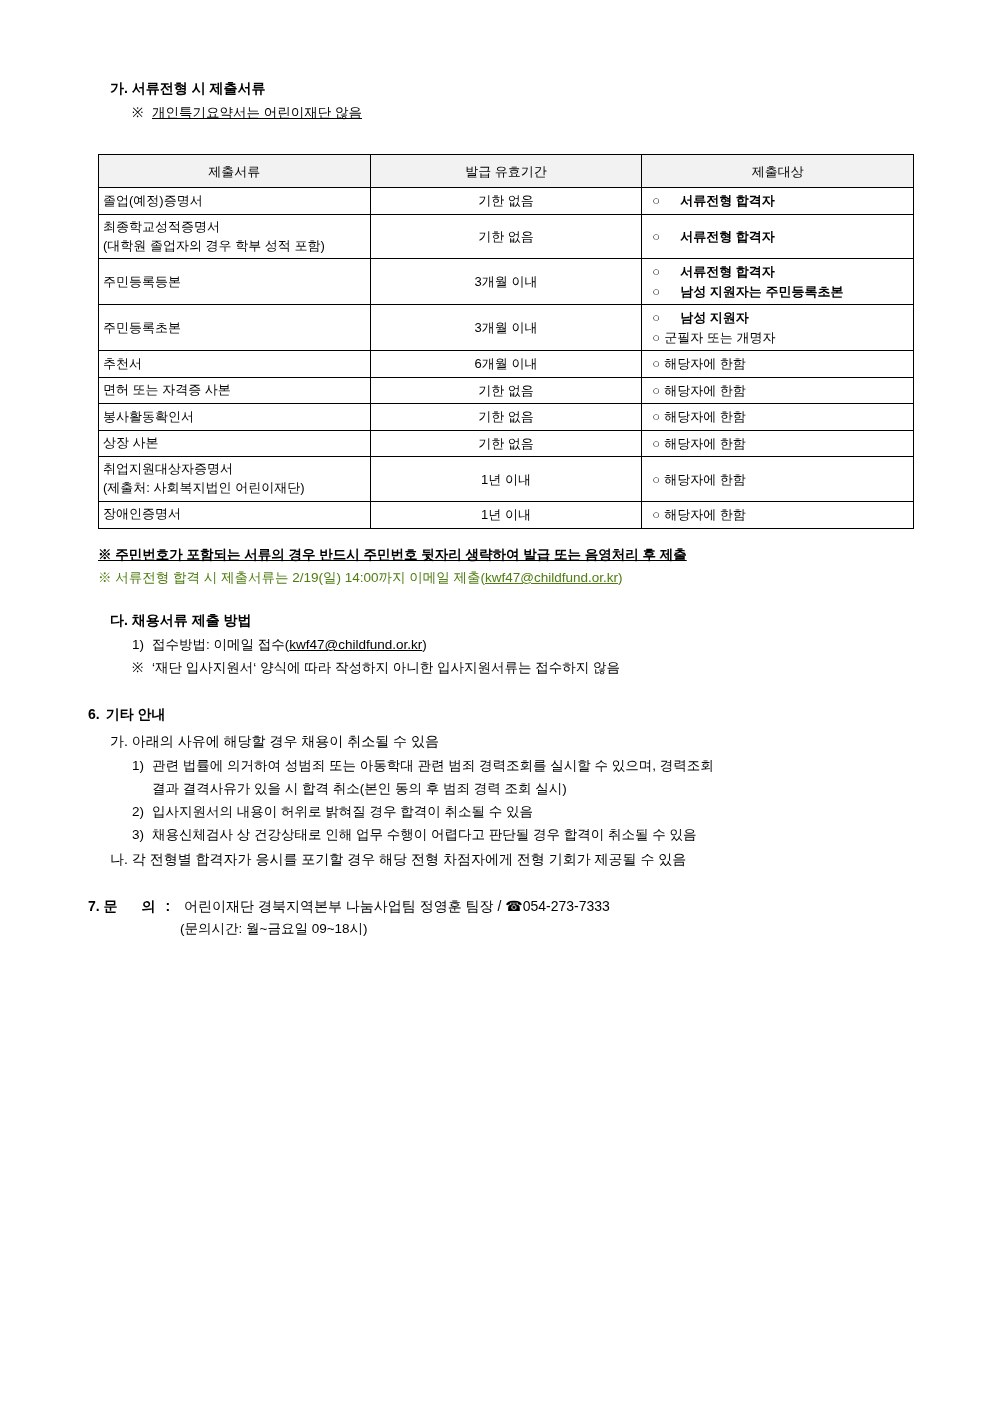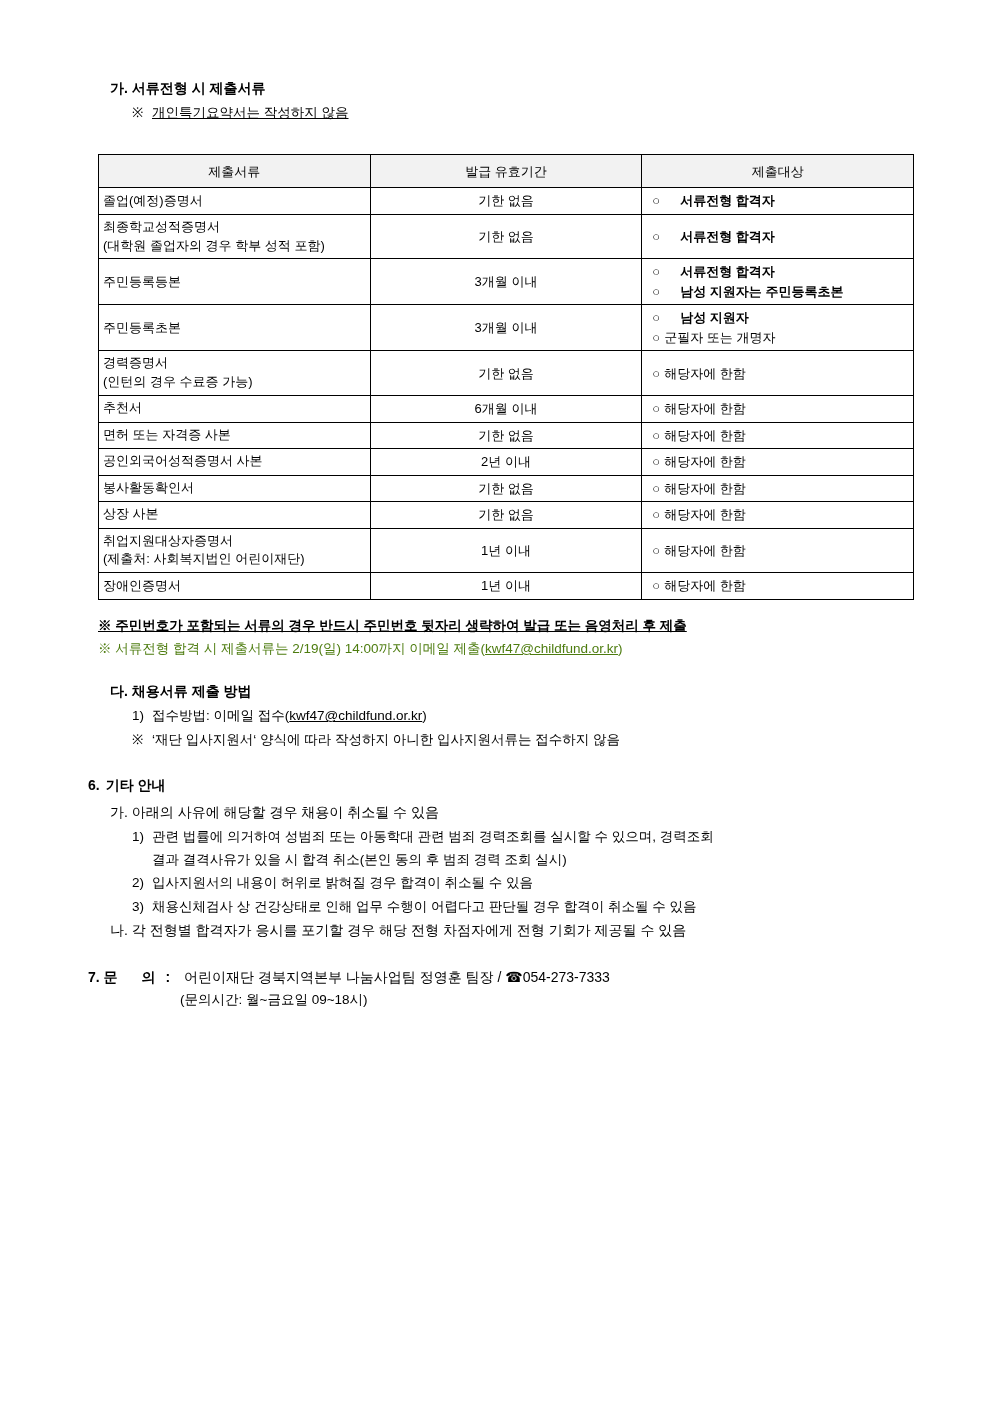--- a/index.html
+++ b/index.html
@@ -102,21 +102,21 @@
 </style>
 </head>
 <body>
 
 <div class="page">
 
 
   <div class="lvl1">가. 서류전형 시 제출서류</div>
 
   <div class="lvl2">
-    <span class="mk-note">※</span><span class="u">개인특기요약서는 작성하지 않음</span>
+    <span class="mk-note">※</span><span class="u">개인특기요약서는 어린이재단 않음</span>
   </div>
 
   <div class="spacer-lg"></div>
 
 
   <table class="docs">
     <thead>
       <tr>
         <th>제출서류</th>
         <th>발급 유효기간</th>
@@ -148,43 +148,29 @@
         </tr>
         <tr>
           <td class="c1">주민등록초본</td>
           <td class="c2">3개월 이내</td>
           <td class="c3">
             <div><span class="circ">○</span><span class="bold">남성 지원자</span></div>
             <div><span class="circ">○</span><span>군필자 또는 개명자</span></div>
           </td>
         </tr>
         <tr>
-          <td class="c1">경력증명서<br>(인턴의 경우 수료증 가능)</td>
-          <td class="c2">기한 없음</td>
-          <td class="c3">
-            <div><span class="circ">○</span><span>해당자에 한함</span></div>
-          </td>
-        </tr>
-        <tr>
           <td class="c1">추천서</td>
           <td class="c2">6개월 이내</td>
           <td class="c3">
             <div><span class="circ">○</span><span>해당자에 한함</span></div>
           </td>
         </tr>
         <tr>
           <td class="c1">면허 또는 자격증 사본</td>
           <td class="c2">기한 없음</td>
-          <td class="c3">
-            <div><span class="circ">○</span><span>해당자에 한함</span></div>
-          </td>
-        </tr>
-        <tr>
-          <td class="c1">공인외국어성적증명서 사본</td>
-          <td class="c2">2년 이내</td>
           <td class="c3">
             <div><span class="circ">○</span><span>해당자에 한함</span></div>
           </td>
         </tr>
         <tr>
           <td class="c1">봉사활동확인서</td>
           <td class="c2">기한 없음</td>
           <td class="c3">
             <div><span class="circ">○</span><span>해당자에 한함</span></div>
           </td>

